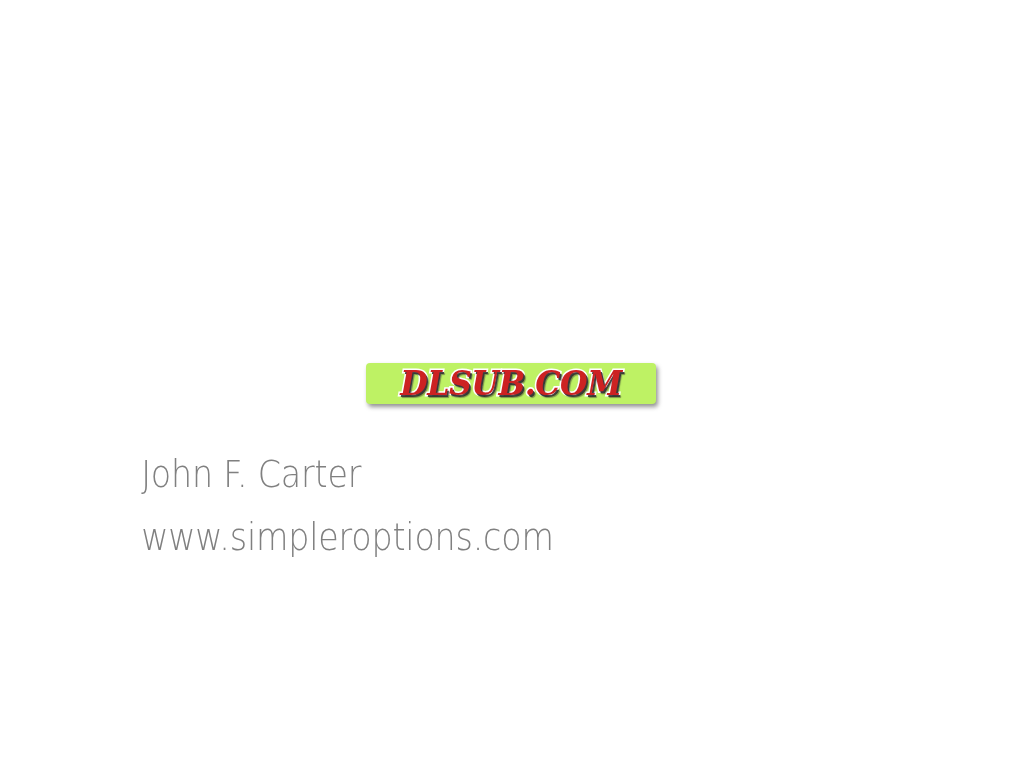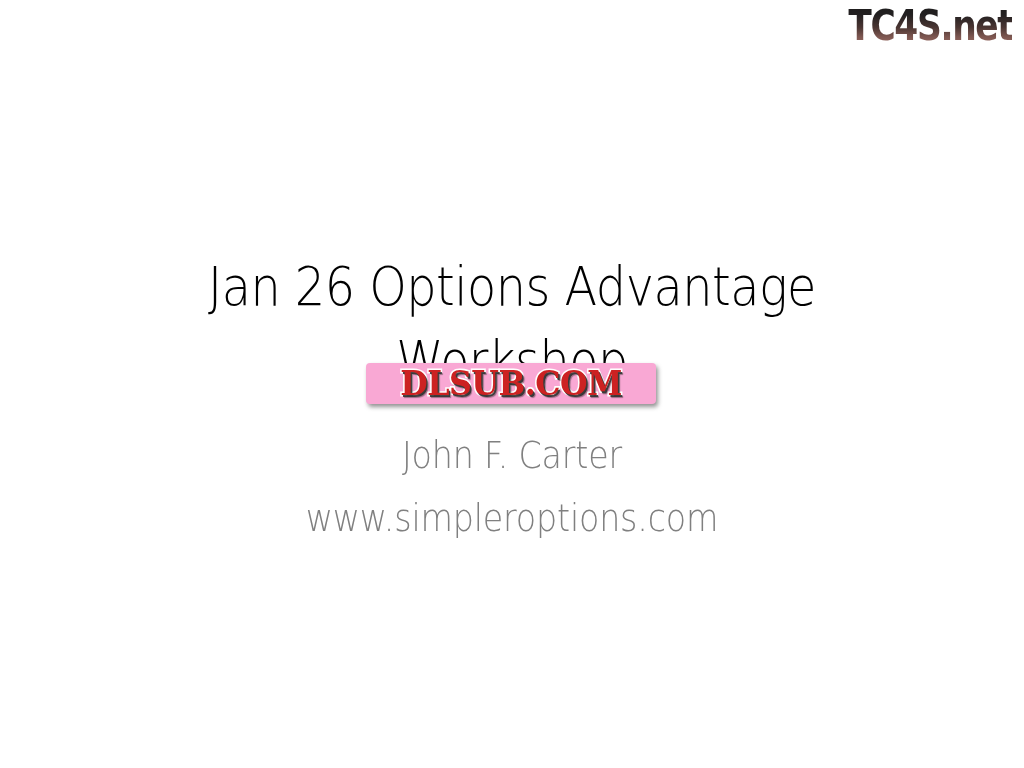--- a/index.html
+++ b/index.html
@@ -43,23 +43,22 @@
     color: #000000;
     white-space: nowrap;
     transform: scaleX(0.885);
     transform-origin: center center;
   }
 
   
   #subtitle-block {
     position: absolute;
     left: 100px;
-    top: 424px;
+    top: 443px;
     width: 824px;
-    text-align: center;
   }
   #subtitle-block .subtitle-line {
     display: block;
     font-family: "DejaVu Sans", "Liberation Sans", sans-serif;
     font-weight: 300;
     font-size: 37px;
     line-height: 63px;
     letter-spacing: -0.2px;
     color: #808080;
     white-space: nowrap;
@@ -97,23 +96,24 @@
     -webkit-text-fill-color: transparent;
   }
 
   
   #dlsub-watermark {
     position: absolute;
     left: 366px;
     top: 363px;
     width: 290px;
     height: 41px;
-    background: #f9a8d4;
+    background: #bef264;
     border-radius: 4px;
     box-shadow: 2px 3px 4px rgba(60,60,60,0.55);
+    font-style: italic;
   }
   #dlsub-watermark .dlsub-text {
     position: absolute;
     left: 0; top: 0;
     width: 290px;
     height: 41px;
     line-height: 41px;
     text-align: center;
     font-family: "DejaVu Serif", "Liberation Serif", serif;
     font-weight: 700;
@@ -153,32 +153,25 @@
     text-shadow:
         1.5px 1.5px 0 rgba(110,110,110,0.75),
         2.5px 2.5px 2px rgba(120,120,120,0.45);
   }
 </style>
 </head>
 <body>
 
 <div id="slide">
 
-  <div id="title-block">
-    <span class="title-line">Jan 26 Options Advantage</span>
-    <span class="title-line">Workshop</span>
-  </div>
 
   <div id="subtitle-block">
     <span class="subtitle-line">John F. Carter</span>
     <span class="subtitle-line">www.simpleroptions.com</span>
   </div>
 
-  <div id="tc4s-watermark">
-    <span class="tc4s-text">TC4S.net</span>
-  </div>
 
   <div id="dlsub-watermark">
     <span class="dlsub-text">DLSUB.COM</span>
   </div>
 
 
 </div>
 
 </body></html>

